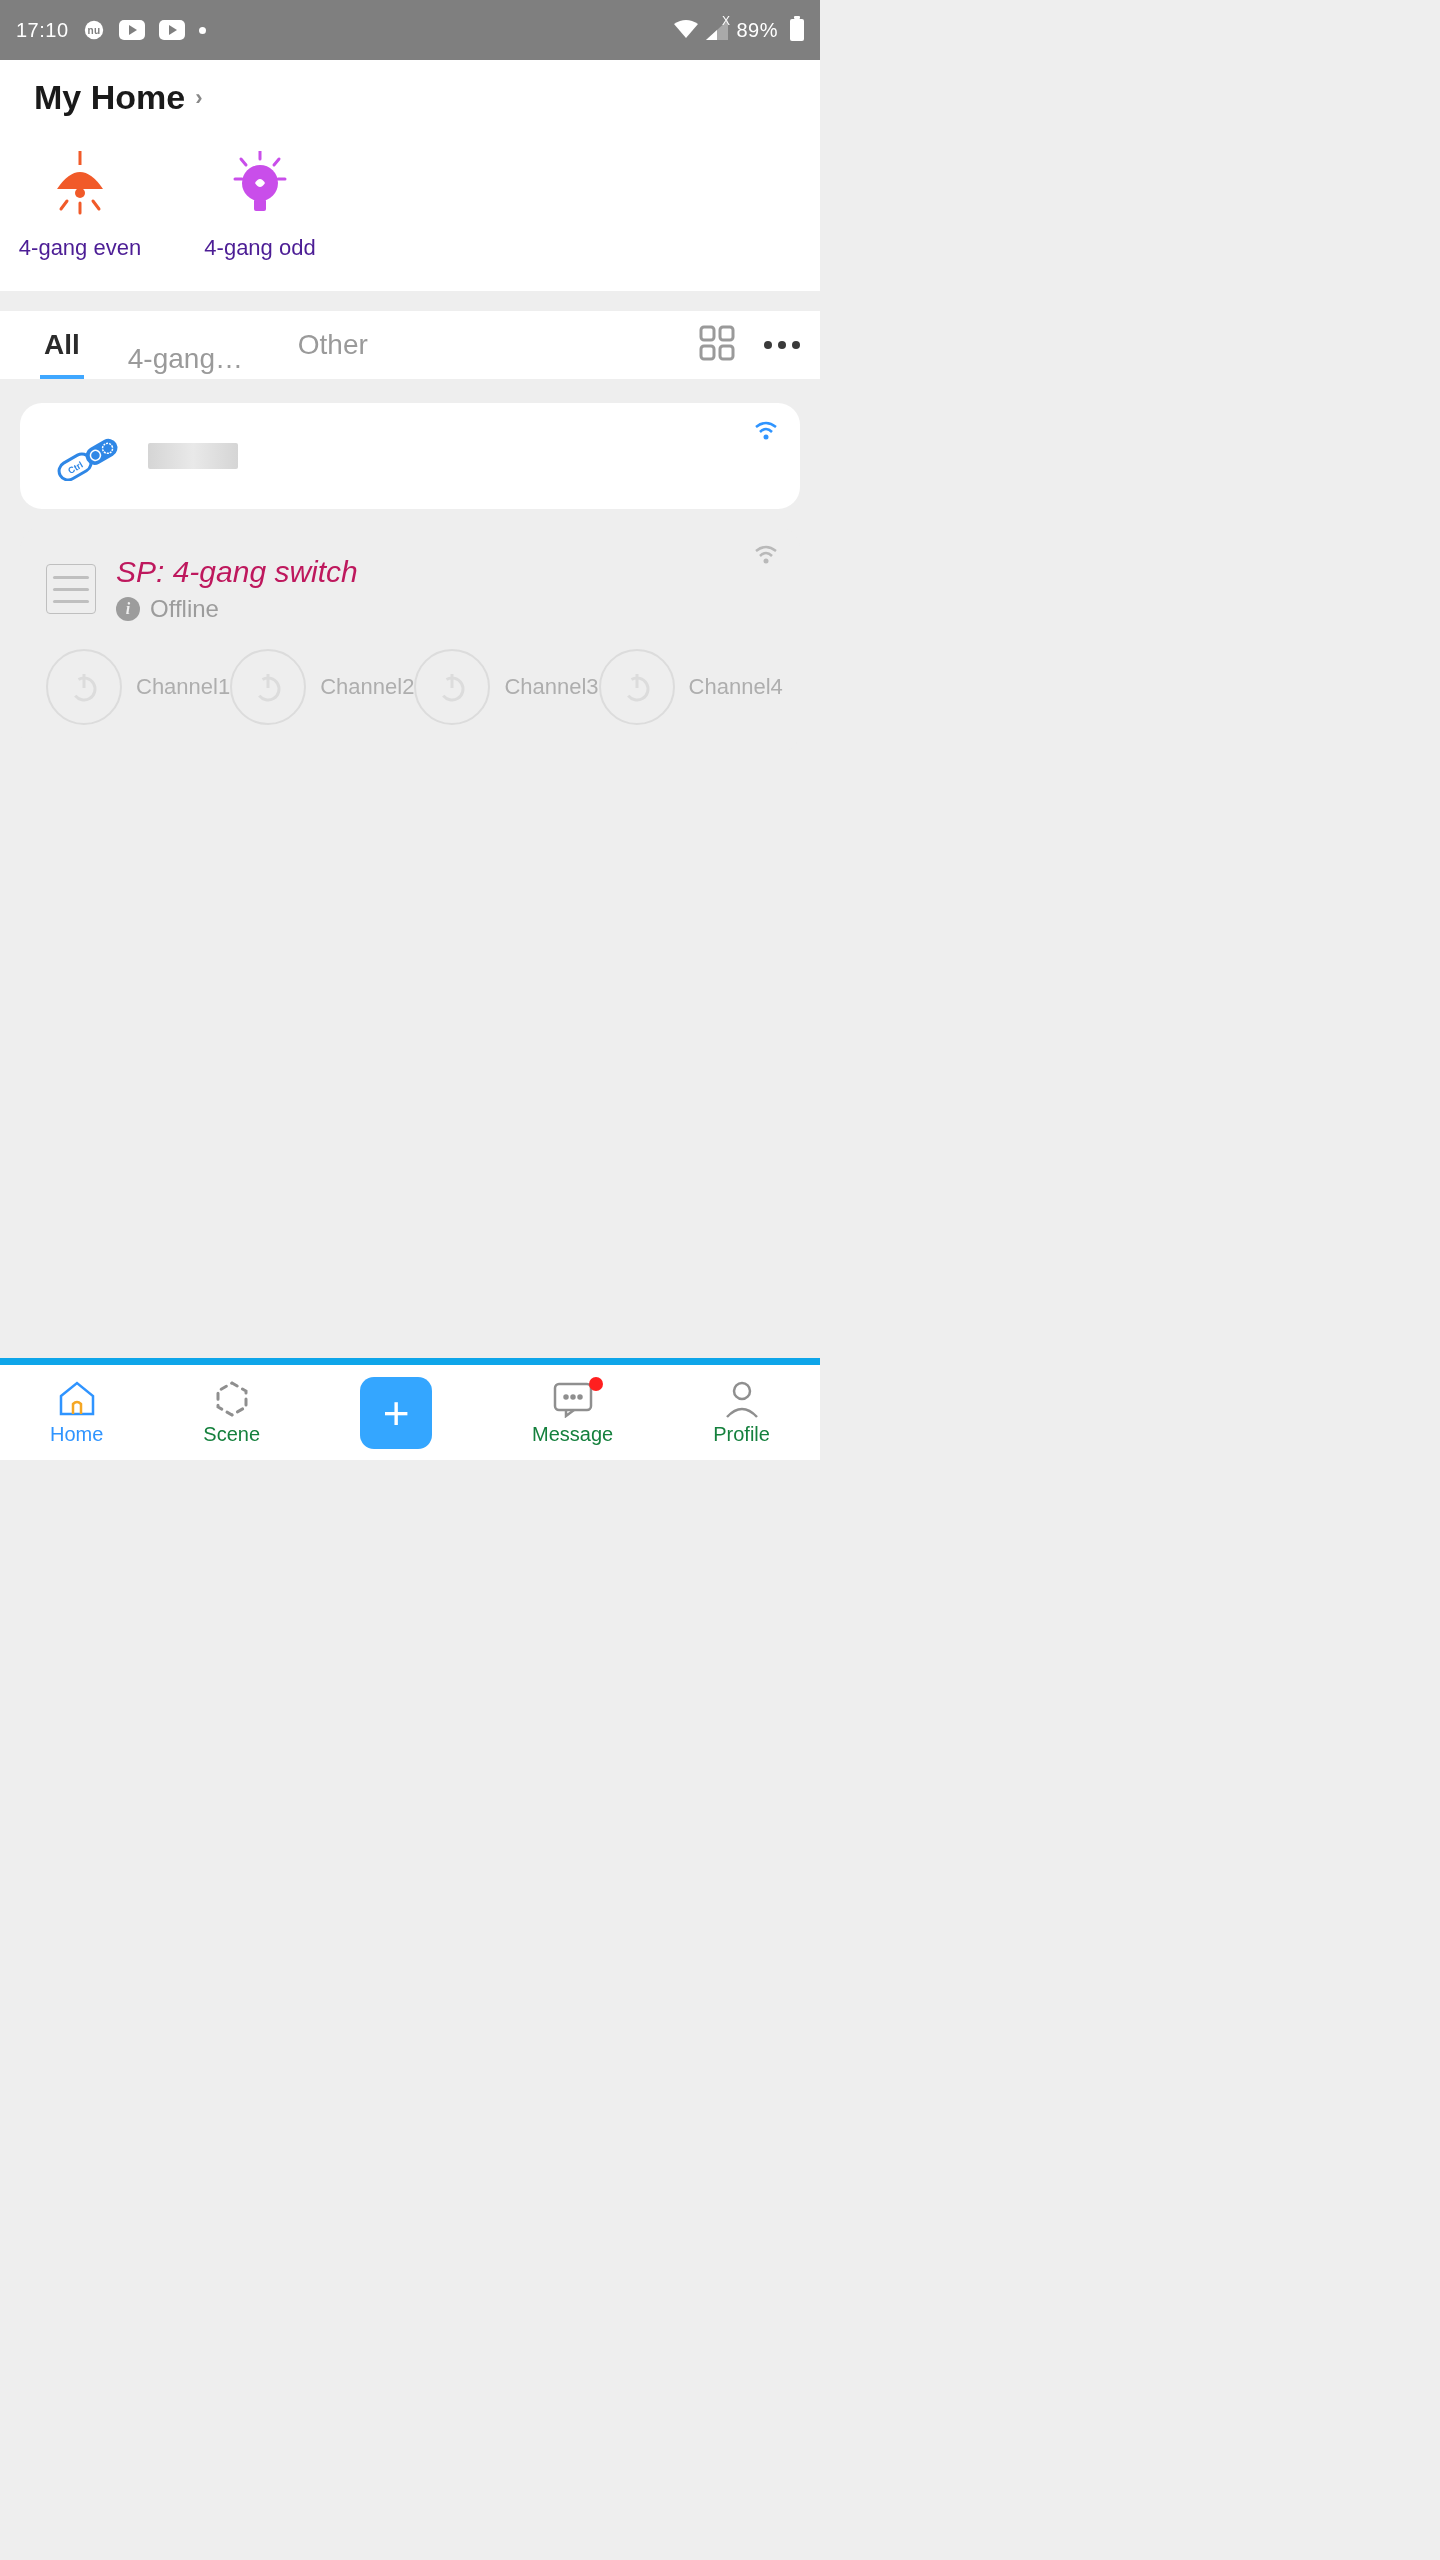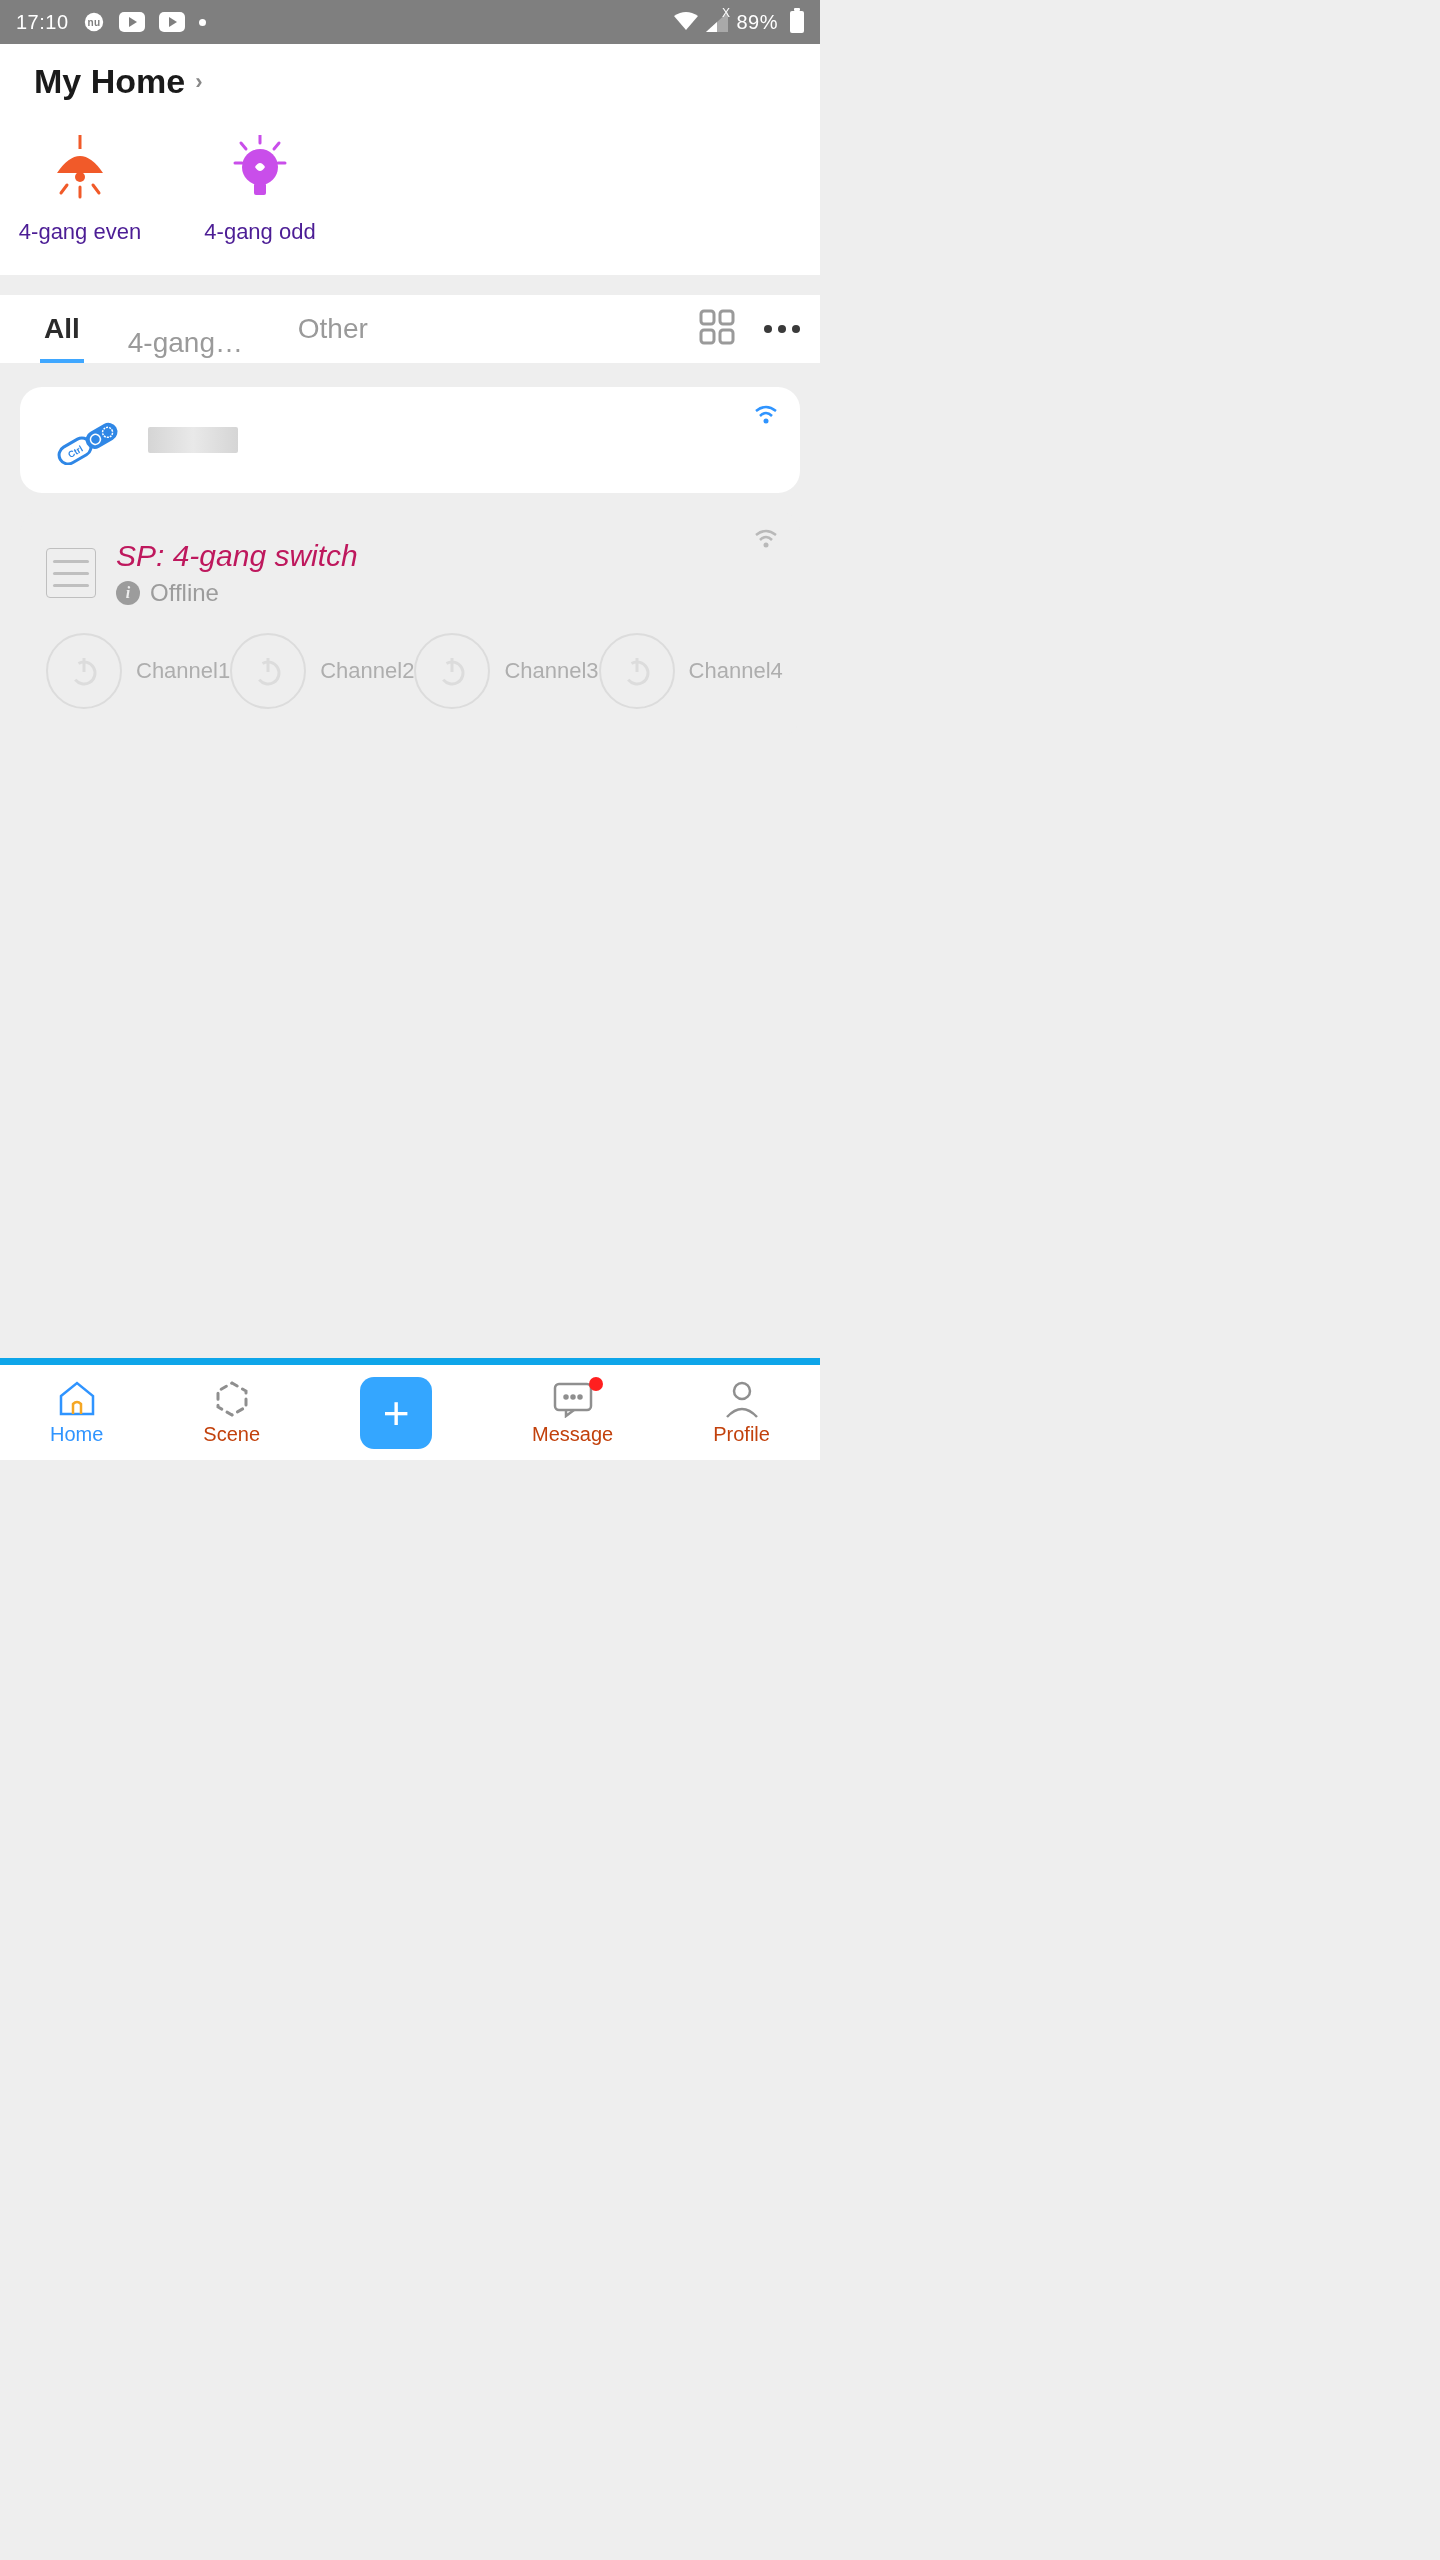--- a/index.html
+++ b/index.html
@@ -8,21 +8,21 @@
     height: 1460px;
     font-family: -apple-system, Helvetica, Arial, sans-serif;
     background: #eeeeee;
     display: flex;
     flex-direction: column;
     overflow: hidden;
   }
 
   
   .status-bar {
-    height: 44px;
+    height: 60px;
     background: #7f7f7f;
     color: #fff;
     display: flex;
     align-items: center;
     padding: 0 16px;
     font-size: 20px;
     font-weight: 500;
     letter-spacing: .5px;
   }
   .status-left { display:flex; align-items:center; gap:14px; }
@@ -109,21 +109,21 @@
   .channels{display:flex;justify-content:space-around;margin-top:26px;}
   .chan{display:flex;flex-direction:row;align-items:center;gap:14px;}
   .pwr{width:76px;height:76px;border-radius:50%;border:2px solid #dcdcdc;display:flex;align-items:center;justify-content:center;color:#dcdcdc;}
   .chan-l{font-size:22px;color:#aeaeae;}
 
   
   .bottom{
     height:102px;background:#fff;border-top:7px solid #0ea5e9;
     display:flex;align-items:center;justify-content:space-around;
   }
-  .nav-item{display:flex;flex-direction:column;align-items:center;gap:4px;color:#c2410c;font-size:20px;position:relative;}
+  .nav-item{display:flex;flex-direction:column;align-items:center;gap:4px;color:#15803d;font-size:20px;position:relative;}
   .nav-item.active{color:#2f94ff;}
   .nav-ico{height:40px;display:flex;align-items:center;justify-content:center;}
   .add-btn{width:72px;height:72px;border-radius:14px;background:#34a6ff;color:#fff;display:flex;align-items:center;justify-content:center;font-size:46px;font-weight:300;}
   .badge{position:absolute;top:-2px;right:10px;width:14px;height:14px;border-radius:50%;background:#ff1f1f;}
 </style>
 </head>
 <body>
 
 <div class="status-bar">
   <div class="status-left">

